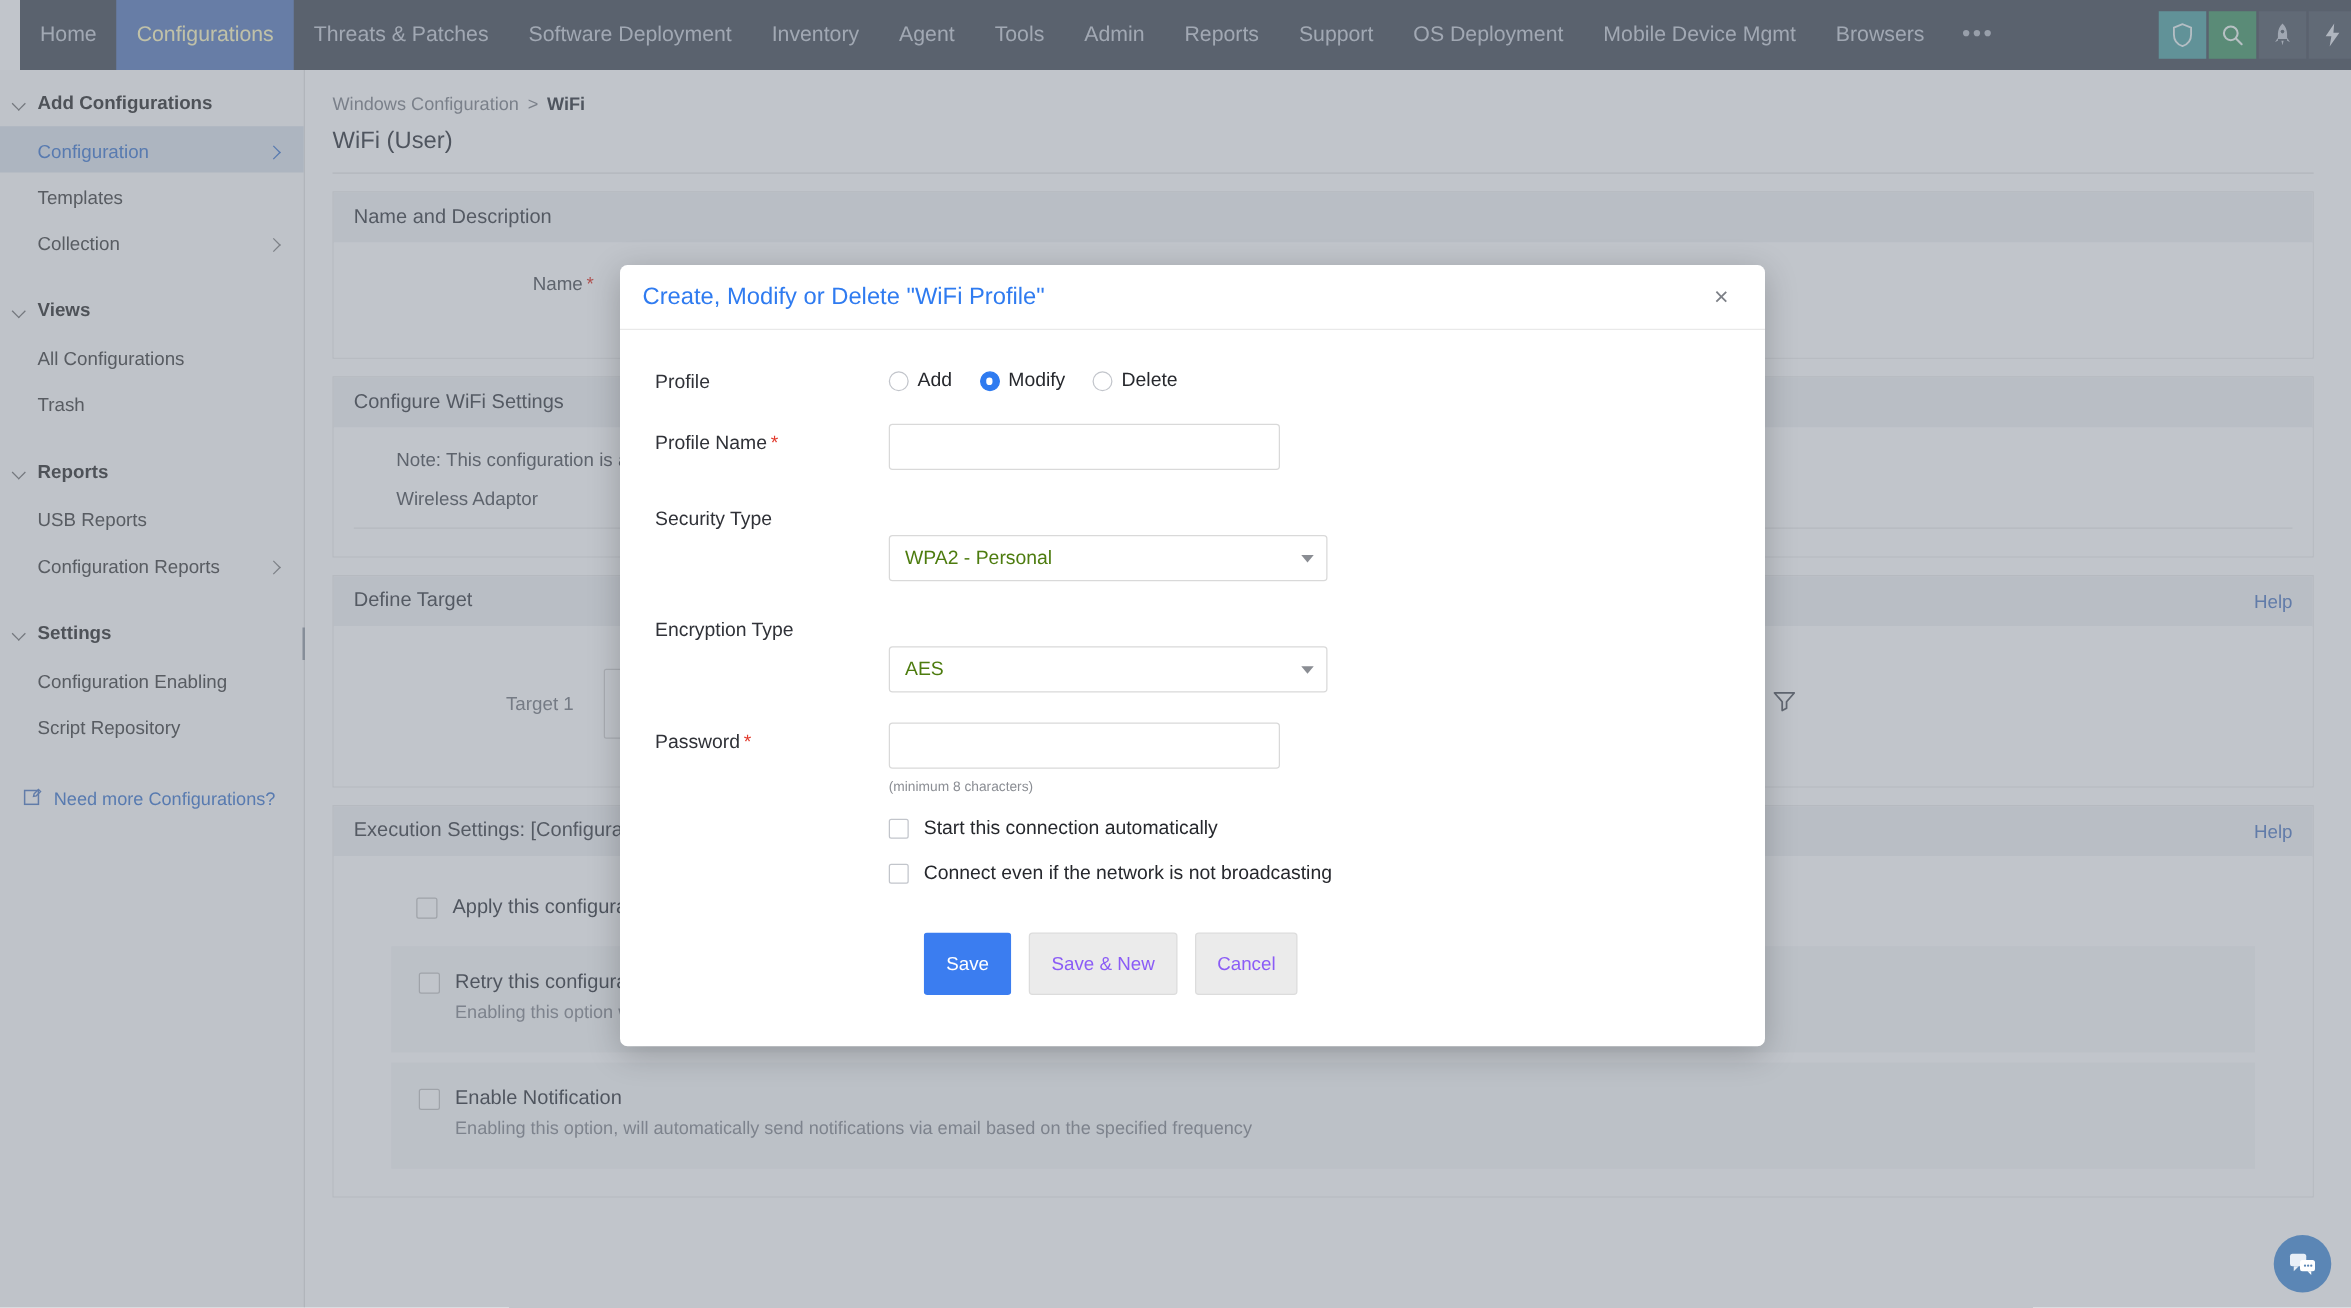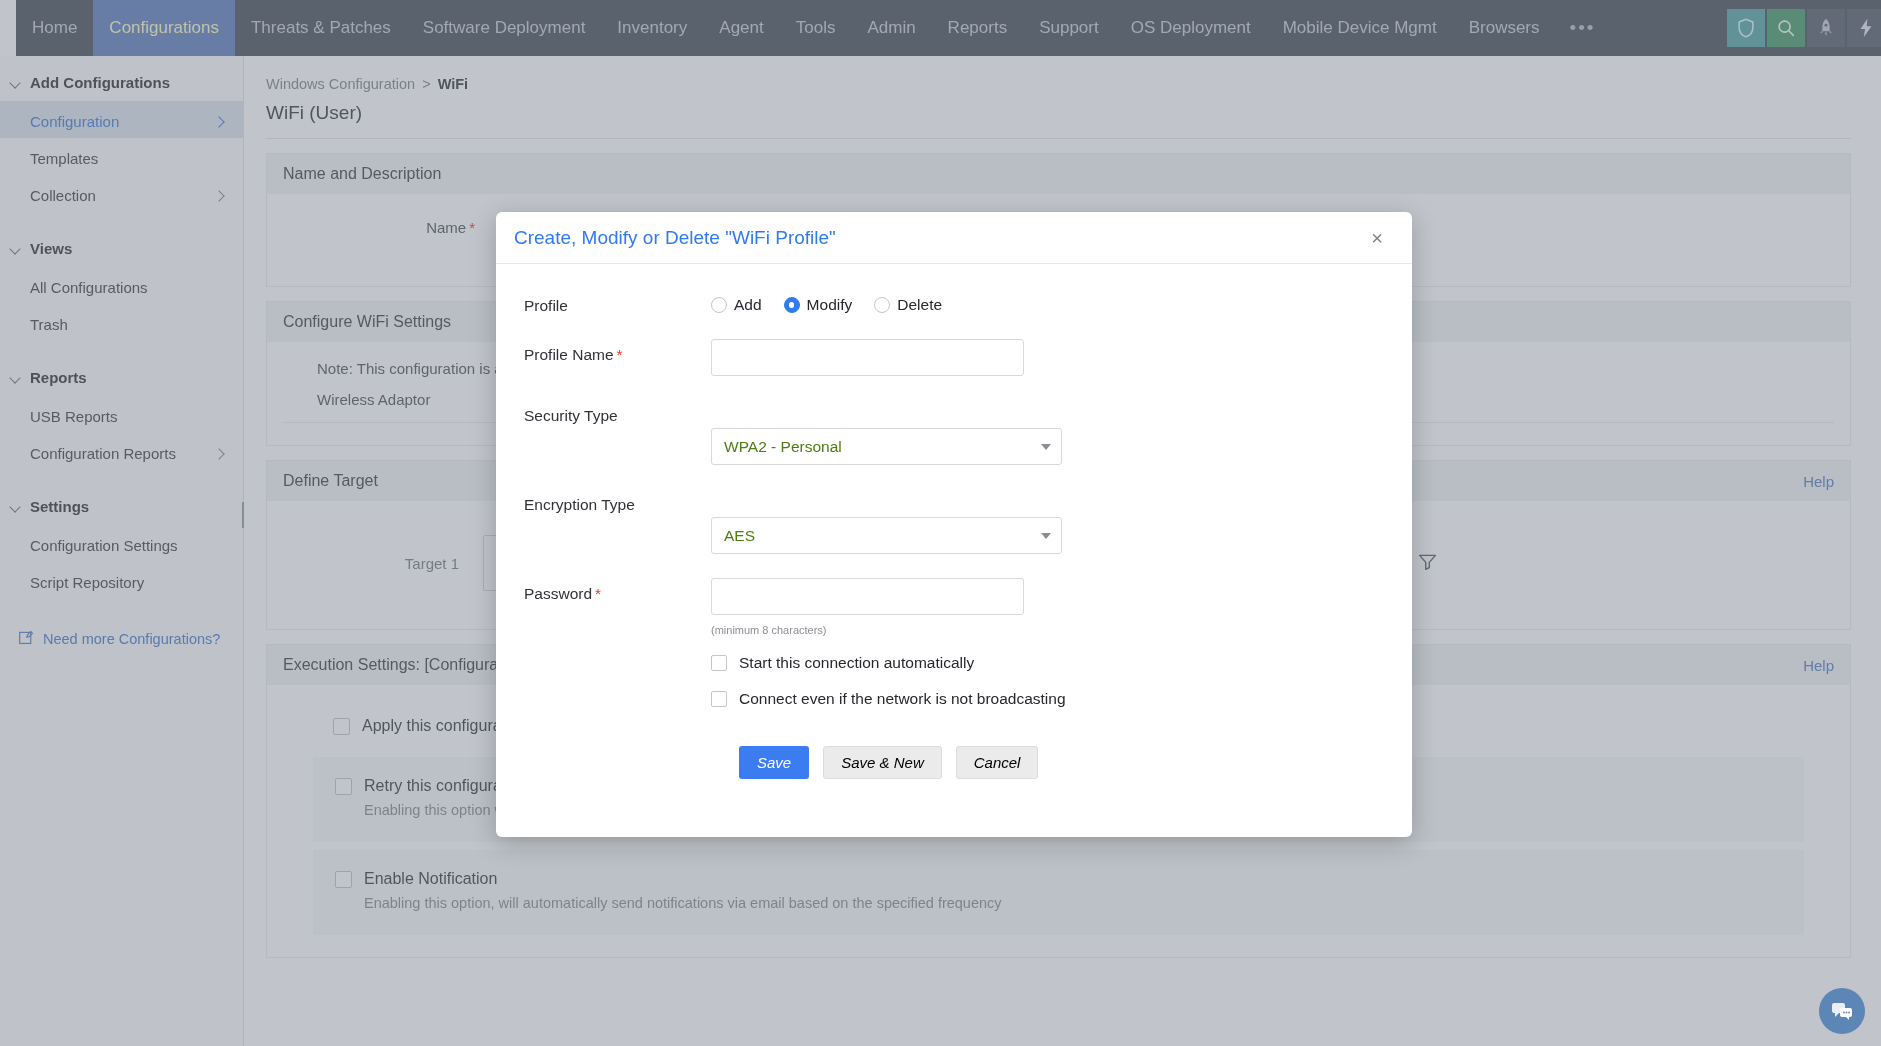--- a/index.html
+++ b/index.html
@@ -242,27 +242,27 @@
   }
   .hint { font-size: 11px; color: #8b8e94; margin-top: 9px; }
   .m-chk-row { display: flex; align-items: center; gap: 12px; margin-top: 18px; }
   .m-chk {
     width: 16px; height: 16px; flex: none;
     border: 1px solid #c2c5cb; border-radius: 2px; background: #fff; cursor: pointer;
   }
   .m-chk-lbl { font-size: 15.5px; color: #26282d; }
   .modal-actions { display: flex; gap: 14px; padding: 14px 0 0 243px; }
   .btn {
-    height: 33px; padding: 0 17px;
+    height: 50px; padding: 0 17px;
     border-radius: 3px; font-size: 15px;
     display: flex; align-items: center; justify-content: center;
-    cursor: pointer; border: 1px solid transparent; font-style: italic;
+    cursor: pointer; border: 1px solid transparent;
   }
   .btn-primary { background: #3b7df0; color: #fff; }
-  .btn-default { background: #ebebeb; color: #000000; border-color: #dcdcdc; }
+  .btn-default { background: #ebebeb; color: #8b5cf6; border-color: #dcdcdc; }
 
   
   .chat-widget {
     position: absolute; right: 16px; bottom: 12px;
     width: 46px; height: 46px; border-radius: 50%;
     background: #5b86b5;
     display: flex; align-items: center; justify-content: center;
     z-index: 70; cursor: pointer;
   }
 </style>
@@ -354,21 +354,21 @@
       <div class="side-item">
         <span class="lbl">Configuration Reports</span>
         <span class="chev-right"></span>
       </div>
       <div class="side-gap"></div>
       <div class="side-group-head">
         <span class="chev-down"></span>
         <span>Settings</span>
       </div>
       <div class="side-item">
-        <span class="lbl">Configuration Settings</span>
+        <span class="lbl">Configuration Enabling</span>
       </div>
       <div class="side-item">
         <span class="lbl">Script Repository</span>
       </div>
       <div class="side-gap"></div>
     </div>
   <div class="side-link">
     <span>
       <svg width="17" height="17" viewBox="0 0 20 20">
           <rect x="2" y="4" width="13" height="13" fill="none" stroke="#5b81c4" stroke-width="1.4"></rect>

